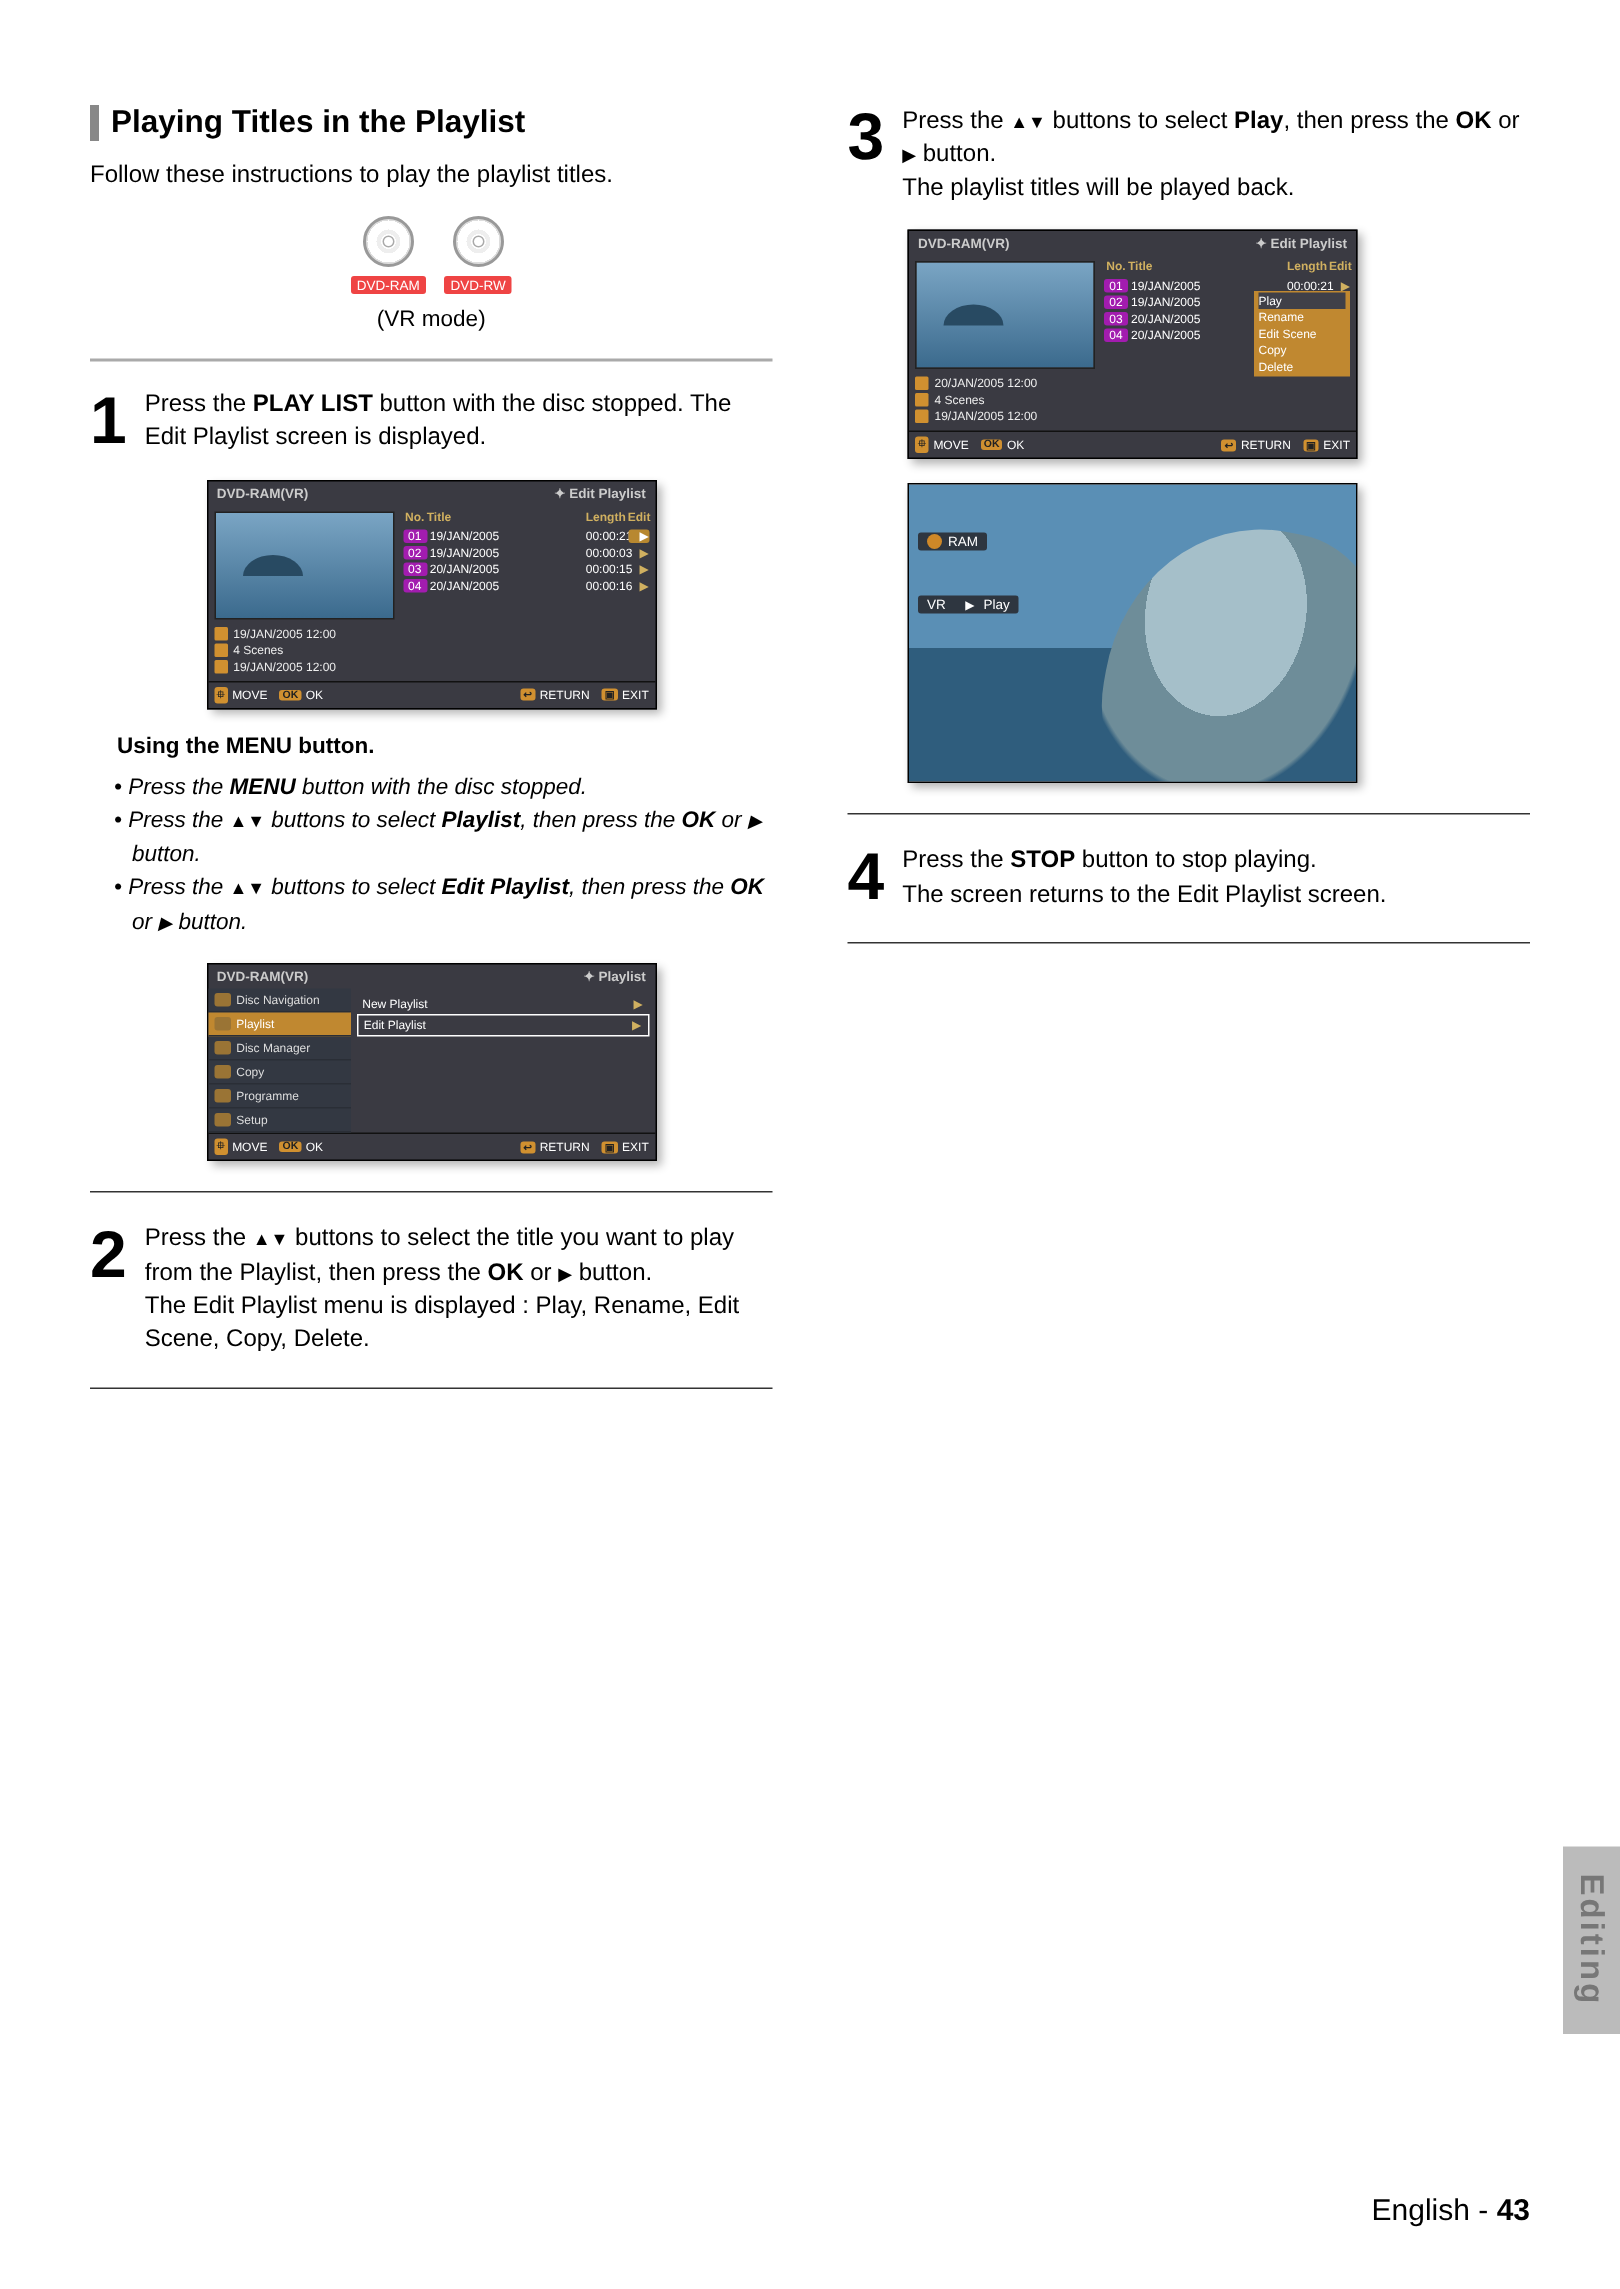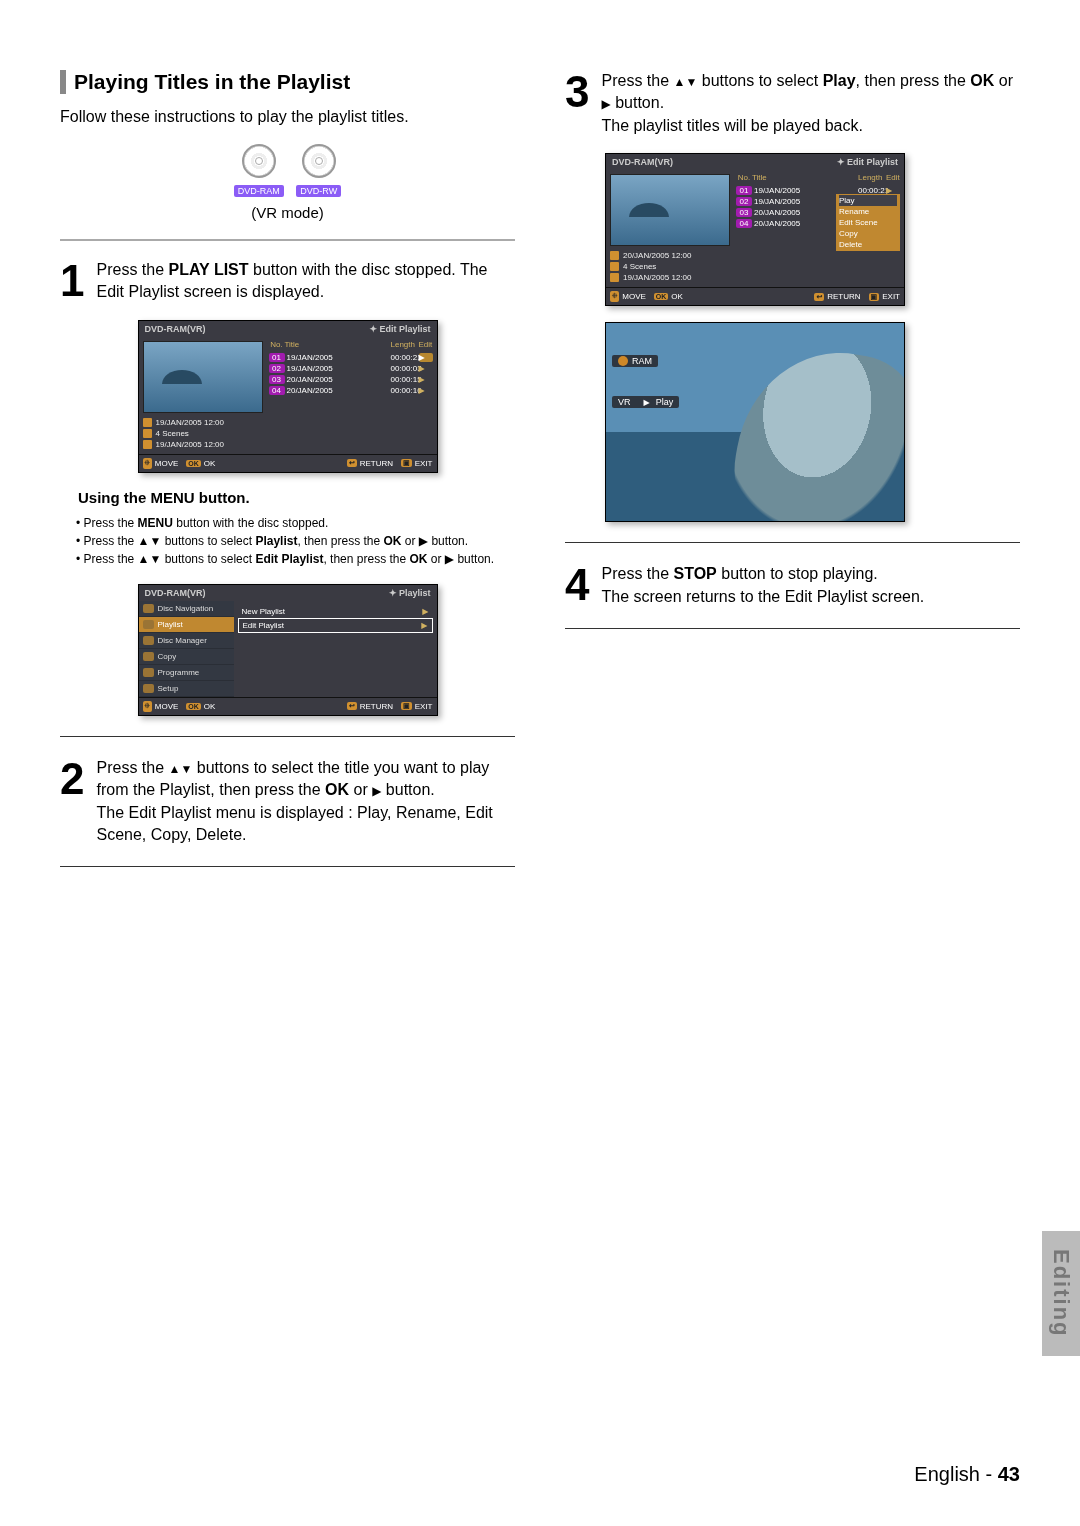--- a/index.html
+++ b/index.html
@@ -28,31 +28,31 @@
     width: 34px; height: 34px; border-radius: 50%;
     border: 2px solid #999; margin: 0 auto 2px auto;
     background: radial-gradient(circle at center, #fff 0 5px, #eee 5px 8px, #fff 8px 14px, #ddd 14px);
     position: relative;
   }
   .disc-circ::after {
     content: ""; position: absolute; width: 6px; height: 6px; border-radius: 50%;
     background: #fff; border:1px solid #aaa; top:50%; left:50%; transform:translate(-50%,-50%);
   }
   .disc-lab {
-    font-size: 9px; color: #fff; background: #8b5cf6; padding: 1px 4px; border-radius: 2px;
+    font-size: 9px; color: #fff; background: #ef4444; padding: 1px 4px; border-radius: 2px;
   }
   .vr-mode { text-align: center; font-size: 15px; margin-bottom: 14px; }
   hr.sep { border: none; border-top: 2px solid #aaa; margin: 18px 0; }
   hr.thin { border: none; border-top: 1px solid #333; margin: 20px 0; }
   .step { display: flex; gap: 12px; }
   .step-num { font-size: 44px; font-weight: bold; line-height: 1; }
   .step-body { font-size: 16px; line-height: 1.4; }
   .bold { font-weight: bold; }
   .sub-head { font-weight: bold; margin: 14px 0 8px 18px; font-size: 15px; }
-  ul.manual { list-style: none; font-size: 12px; line-height: 1.5; }
+  ul.manual { list-style: none; font-size: 15px; line-height: 1.5; font-style: italic; }
   ul.manual li { padding-left: 28px; text-indent: -12px; }
   ul.manual li::before { content: "• "; }
   .tri-ud::before { content: "▲▼"; font-size: 12px; }
   .tri-r::before { content: "▶"; font-size: 12px; }
 
   
   .osd {
     width: 300px; background: #3a3a42; color: #fff; font-size: 9px;
     border: 1px solid #000; margin: 16px auto; box-shadow: 3px 3px 6px rgba(0,0,0,0.3);
   }
@@ -64,25 +64,25 @@
     border: 1px solid #222; margin-bottom: 4px; position: relative; overflow:hidden;
   }
   .preview-tile::after {
     content:""; position:absolute; width:40px; height:14px; background:#284a62;
     border-radius:50% 50% 0 0 / 100% 100% 0 0; bottom:28px; left:18px;
   }
   .preview-meta div { font-size:8px; color:#eee; display:flex; align-items:center; gap:4px; padding:1px 0;}
   .ico { width:9px; height:9px; background:#d09030; display:inline-block; border-radius:1px;}
   .osd-table { flex:1; padding: 2px 4px 2px 0; }
   .osd-th, .osd-td { display:flex; font-size:8px; }
-  .osd-th { color:#d0b060; font-weight:normal; padding:1px 0 3px 0;}
+  .osd-th { color:#d0b060; font-weight:bold; padding:1px 0 3px 0;}
   .cell-no { width:16px; text-align:center; }
   .cell-title { flex:1; }
   .cell-len { width:28px; }
-  .cell-ed { width:14px; text-align:left; }
+  .cell-ed { width:14px; text-align:right; }
   .osd-td { padding:1px 0; }
   .osd-td .cell-no { background:#a21caf; margin-right:2px; border-radius:2px;}
   .osd-td .cell-ed { color:#d0b060; }
   .osd-td.sel .cell-ed {
     background:#b88830; color:#fff; border-radius:2px;
   }
   .blankrow { height:9px; }
   .osd-footer { display:flex; gap:8px; border-top:1px solid #111; padding:3px 4px; font-size:8px; align-items:center;}
   .osd-footer span { display:flex; align-items:center; gap:3px;}
   .chip { background:#d09030; color:#222; font-size:7px; padding:0 2px; border-radius:2px; font-weight:bold;}

